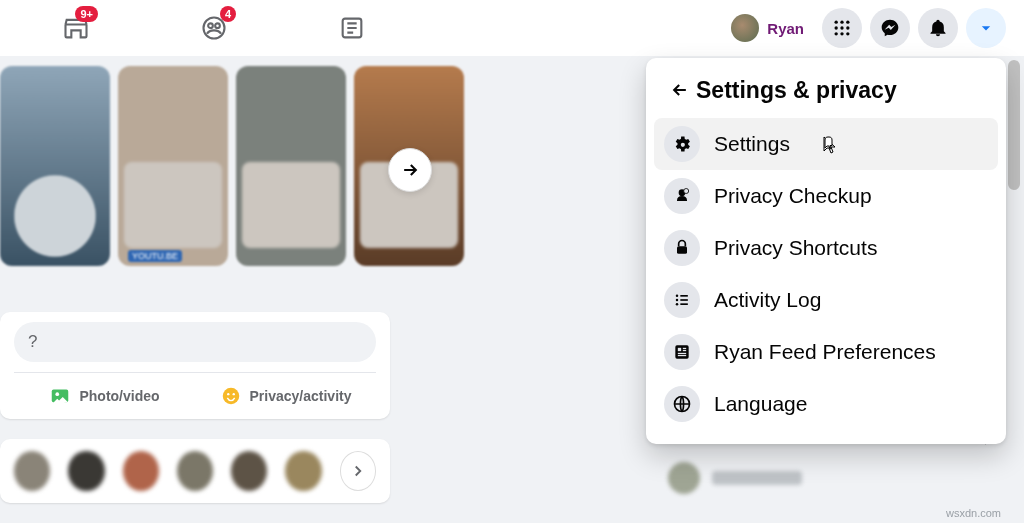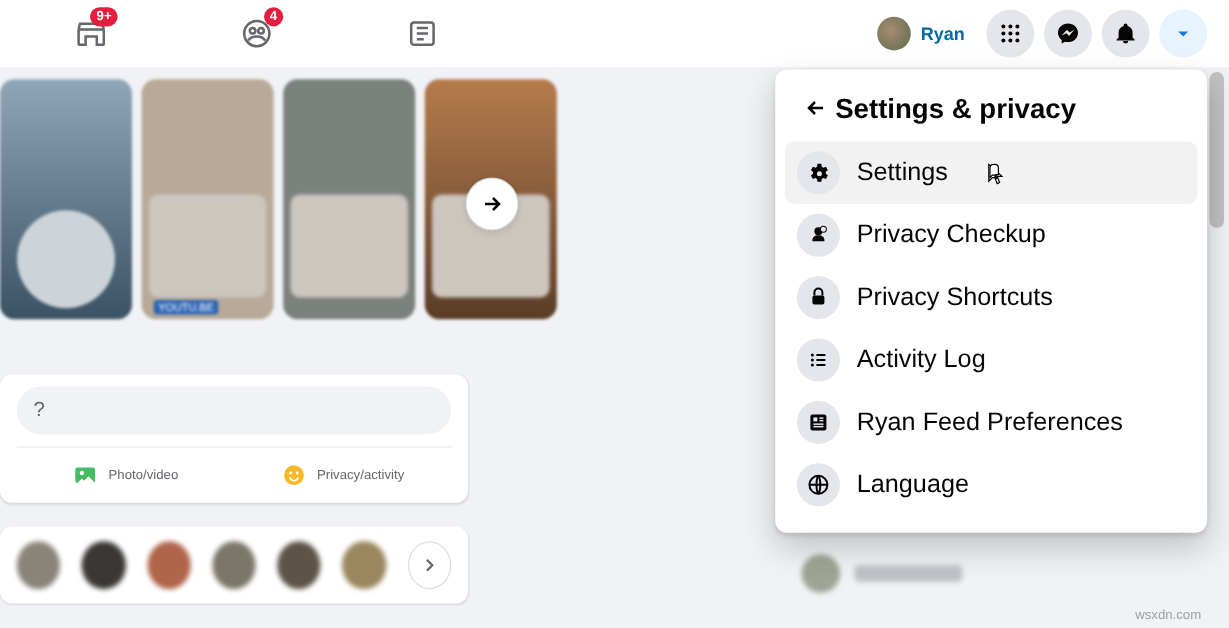--- a/index.html
+++ b/index.html
@@ -61,21 +61,21 @@
     display: flex;
     align-items: center;
     gap: 8px;
     padding: 4px 10px 4px 4px;
     border-radius: 20px;
   }
   .profile-chip .avatar {
     width: 28px; height: 28px; border-radius: 50%;
     background: radial-gradient(circle at 40% 40%, #a88b6f, #5a6b4f);
   }
-  .profile-chip span { font-weight: 600; font-size: 15px; color:#0369a1; }
+  .profile-chip span { font-weight: 600; font-size: 15px; color:#701a75; }
   .circ-btn {
     width: 40px; height: 40px; border-radius: 50%;
     background: #e4e6eb;
     display: flex; align-items: center; justify-content: center;
     color: #050505;
   }
   .circ-btn svg { width: 20px; height: 20px; }
   .circ-btn.active { color: #1877f2; background:#e7f3ff; }
 
   
@@ -138,21 +138,21 @@
   }
   .composer .ask {
     background:#f0f2f5;
     border-radius: 22px;
     padding: 10px 14px;
     color:#65676b;
     font-size:17px;
   }
   .composer hr { border:none; border-top:1px solid #e4e6eb; margin:10px 0 4px;}
   .composer .opts { display:flex; }
-  .composer .opt { flex:1; display:flex; align-items:center; justify-content:center; gap:8px; padding:8px 0; color:#65676b; font-weight:400; font-size:11px;}
+  .composer .opt { flex:1; display:flex; align-items:center; justify-content:center; gap:8px; padding:8px 0; color:#65676b; font-weight:700; font-size:14px;}
   .opt .ic { width:22px; height:22px; }
   .ic.green { color:#45bd62; }
   .ic.yellow { color:#f7b928; }
 
   
   .friends {
     max-width: 390px;
     background:#fff;
     border-radius: 10px;
     margin-top: 20px;

